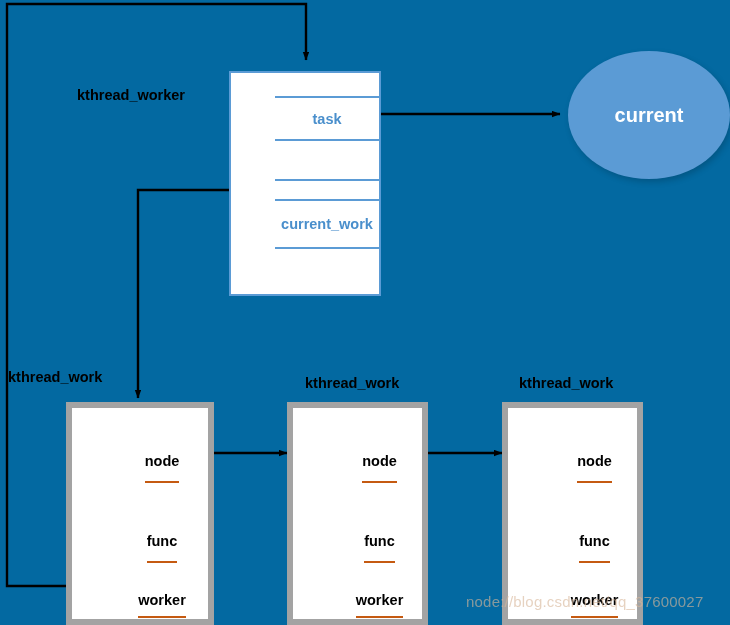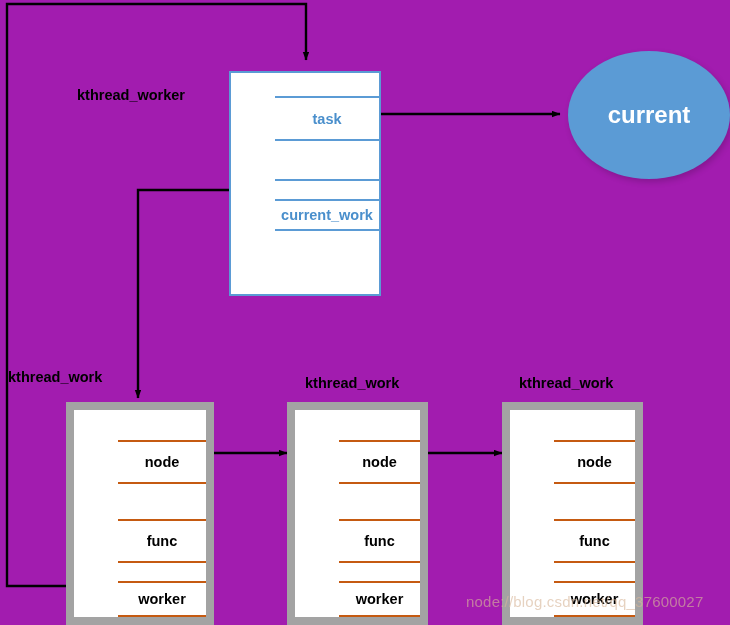--- a/index.html
+++ b/index.html
@@ -4,21 +4,21 @@
 <style>
   html, body {
     margin: 0;
     padding: 0;
     background: #ffffff;
   }
   #canvas {
     position: relative;
     width: 730px;
     height: 625px;
-    background: #a21caf;
+    background: #0369a1;
     overflow: hidden;
     font-family: "Liberation Sans", sans-serif;
   }
   svg.layer {
     position: absolute;
     left: 0;
     top: 0;
     width: 730px;
     height: 625px;
     pointer-events: none;
@@ -48,21 +48,22 @@
   }
   .struct.blue .row {
     border-bottom: 2px solid #5B9BD5;
     color: #4A8FCC;
     font-size: 14.5px;
   }
   .struct.blue .row:last-child { border-bottom: none; }
 
   
   .struct.orange {
-    border: 8px solid #a3a3a3;
+    border: 6px solid #a3a3a3;
+    align-items: center;
   }
   .struct.orange .row {
     border-bottom: 2px solid #C55A11;
     color: #000000;
     font-size: 14.5px;
   }
   .struct.orange .row:last-child { border-bottom: none; }
 
   
   .caption {
@@ -75,21 +76,21 @@
 
   
   .circle-node {
     position: absolute;
     border-radius: 50%;
     background: #5B9BD5;
     display: flex;
     align-items: center;
     justify-content: center;
     color: #ffffff;
-    font-size: 24px;
+    font-size: 20px;
     font-weight: bold;
     box-shadow: 2px 3px 6px rgba(0,0,0,0.18);
   }
 
   
   .watermark {
     position: absolute;
     font-size: 15px;
     color: #d8b79a;
     opacity: 0.62;
@@ -131,21 +132,21 @@
     </g>
   </svg>
 
   <div class="caption" style="left:77px; top:87px;">kthread_worker</div>
 
   <div class="struct blue" style="left:229px; top:71px; width:152px; height:225px;">
     <div class="row" style="height:25px;"></div>
     <div class="row" style="height:43px;">task</div>
     <div class="row" style="height:40px;"></div>
     <div class="row" style="height:20px;"></div>
-    <div class="row" style="height:30px;">current_work</div>
+    <div class="row" style="height:48px;">current_work</div>
     <div class="row" style="flex:1 1 auto;"></div>
   </div>
 
   <div class="circle-node" style="left:568px; top:51px; width:162px; height:128px;">
     <span>current</span>
   </div>
 
   <div class="caption" style="left:8px; top:369px;">kthread_work</div>
 
   <div class="struct orange" style="left:66px; top:402px; width:148px; height:223px;">

